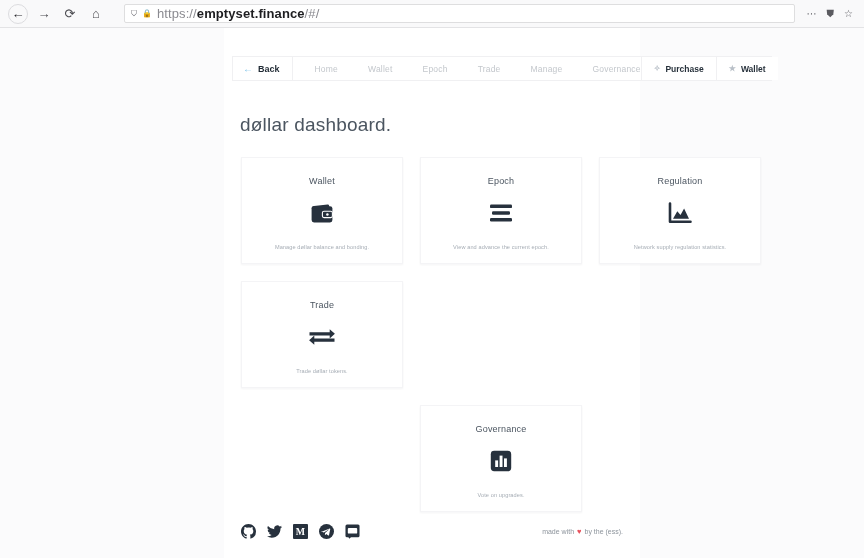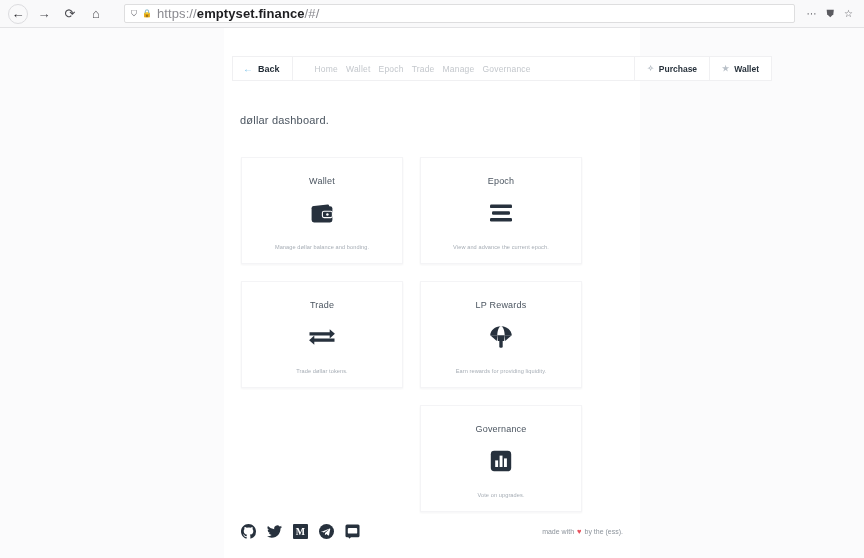--- a/index.html
+++ b/index.html
@@ -82,21 +82,21 @@
     display: flex; align-items: center; gap: 5px;
     padding: 0 12px 0 10px;
     border-right: 1px solid #f0f0f2;
     font-size: 9px;
     font-weight: 700;
     color: #1f2933;
   }
   .nav-back .arrow { color: #7fc4e8; font-size: 10px; line-height: 1; }
   .nav-links {
     display: flex; align-items: center;
-    gap: 8px;
+    gap: 30px;
     padding-left: 22px;
     flex: 1 1 auto;
   }
   .nav-links a {
     font-size: 8.5px;
     color: #c3c7cc;
     text-decoration: none;
     letter-spacing: .2px;
     white-space: nowrap;
   }
@@ -110,21 +110,21 @@
     color: #28323c;
     background: #ffffff;
   }
   .nav-action .ic { color: #b9c0c8; font-size: 8px; line-height: 1; }
 
   
   .page-title {
     position: absolute;
     left: 240px;
     top: 86px;
-    font-size: 11px;
+    font-size: 19px;
     color: #4b5560;
     letter-spacing: .2px;
   }
 
   
   .cards {
     position: absolute;
     left: 241px;
     top: 129px;
     width: 520px;
@@ -260,49 +260,45 @@
         <div class="card-icon">
           <svg width="26" height="20" viewBox="0 0 26 20" fill="#27313d">
             <rect x="2" y="1.5" width="22" height="3.6" rx="1.2"></rect>
             <rect x="4" y="8.2" width="18" height="3.6" rx="1.2"></rect>
             <rect x="2" y="14.9" width="22" height="3.6" rx="1.2"></rect>
           </svg>
         </div>
         <div class="card-desc">View and advance the current epoch.</div>
       </div>
 
+      <div class="card">
+        <div class="card-title">Regulation</div>
+        <div class="card-icon">
+          <svg width="24" height="22" viewBox="0 0 24 22" fill="none">
+            <path d="M2 1.5v18.2h20.5" stroke="#27313d" stroke-width="2.6" stroke-linecap="round" stroke-linejoin="round"></path>
+            <path d="M5 16.8l4.3-7.6 3.2 3.9 3.6-6.6 4.9 10.3z" fill="#27313d"></path>
+          </svg>
+        </div>
+        <div class="card-desc">Network supply regulation statistics.</div>
+      </div>
     </div>
 
     <div class="card-row">
 
       <div class="card">
         <div class="card-title">Trade</div>
         <div class="card-icon">
           <svg width="28" height="20" viewBox="0 0 28 20" fill="#27313d">
             <path d="M1.5 5.2h20.2V2.2l5.2 4.6-5.2 4.6V8.4H1.5z"></path>
             <path d="M26.5 14.8H6.3v3l-5.2-4.6 5.2-4.6v3h20.2z"></path>
           </svg>
         </div>
         <div class="card-desc">Trade døllar tokens.</div>
       </div>
 
-      <div class="card">
-        <div class="card-title">LP Rewards</div>
-        <div class="card-icon">
-          <svg width="26" height="24" viewBox="0 0 26 24" fill="none">
-            <path d="M13 1.2C7 1.2 2.4 5.2 2.2 10.3h7.1C9.4 5.7 10.9 1.2 13 1.2z" fill="#27313d"></path>
-            <path d="M13 1.2c2.1 0 3.6 4.5 3.7 9.1h7.1C23.6 5.2 19 1.2 13 1.2z" fill="#27313d"></path>
-            <path d="M2.2 10.3l6.6 5.6 .5-5.6z" fill="#27313d"></path>
-            <path d="M23.8 10.3l-6.6 5.6-.5-5.6z" fill="#27313d"></path>
-            <path d="M9.3 10.3h7.4l-.5 5.6h-6.4z" fill="#27313d"></path>
-            <rect x="11.3" y="14.6" width="3.4" height="8.2" rx="1.3" fill="#27313d"></rect>
-          </svg>
-        </div>
-        <div class="card-desc">Earn rewards for providing liquidity.</div>
-      </div>
 
     </div>
 
     <div class="card-row center">
 
       <div class="card">
         <div class="card-title">Governance</div>
         <div class="card-icon">
           <svg width="22" height="22" viewBox="0 0 22 22" fill="none">
             <rect x="0.8" y="0.8" width="20.4" height="20.4" rx="3.4" fill="#27313d"></rect>

